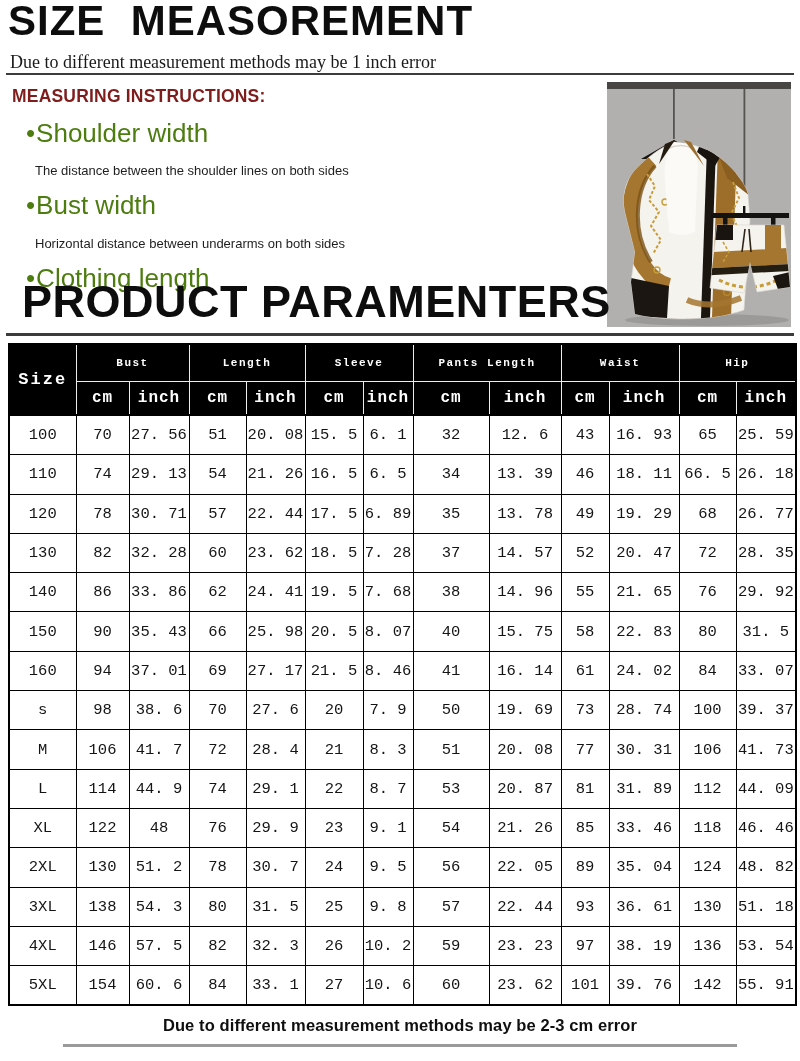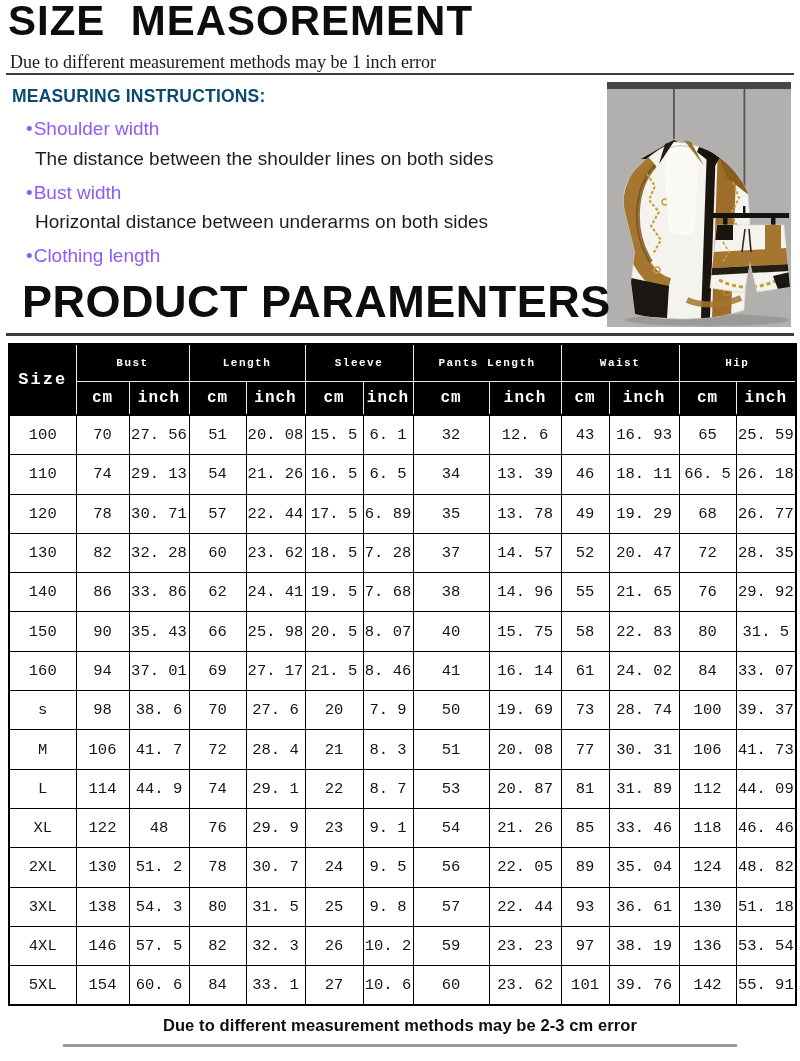--- a/index.html
+++ b/index.html
@@ -8,25 +8,25 @@
 
   
   .main-title{position:absolute;left:8px;top:-2px;font-size:42px;font-weight:bold;
               letter-spacing:1px;white-space:pre;color:#0d0d0d;line-height:1.1;}
   .subtitle{position:absolute;left:10px;top:52px;font-family:"Liberation Serif",serif;
             font-size:18px;color:#1a1a1a;}
   .rule-top{position:absolute;left:6px;top:73px;width:788px;height:0;border-top:2px solid #3c3c3c;}
 
   
   .instructions{position:absolute;left:12px;top:86px;width:585px;}
-  .instructions-heading{font-size:17.5px;font-weight:bold;letter-spacing:0.2px;color:#0c4a6e;}
+  .instructions-heading{font-size:17.5px;font-weight:bold;letter-spacing:0.2px;color:#7f1d1d;}
   .instr-item{margin-top:11px;}
-  .term-line{font-size:19px;color:#8b5cf6;margin-left:14px;line-height:1.2;}
+  .term-line{font-size:26px;color:#4d7c0f;margin-left:14px;line-height:1.2;}
   .bullet{margin-right:1px;}
-  .term-desc{font-size:19px;color:#1e1e1e;margin-left:23px;margin-top:6px;line-height:1.25;}
+  .term-desc{font-size:13px;color:#1e1e1e;margin-left:23px;margin-top:14px;line-height:1.25;}
 
   
   .photo{position:absolute;left:607px;top:82px;width:184px;height:245px;}
   .photo svg{display:block;}
 
   
   .section-title{position:absolute;left:22px;top:276px;font-size:45px;font-weight:bold;
                  letter-spacing:0.5px;color:#0d0d0d;}
   .rule-mid{position:absolute;left:6px;top:333px;width:788px;height:0;border-top:3px solid #3c3c3c;}
 

